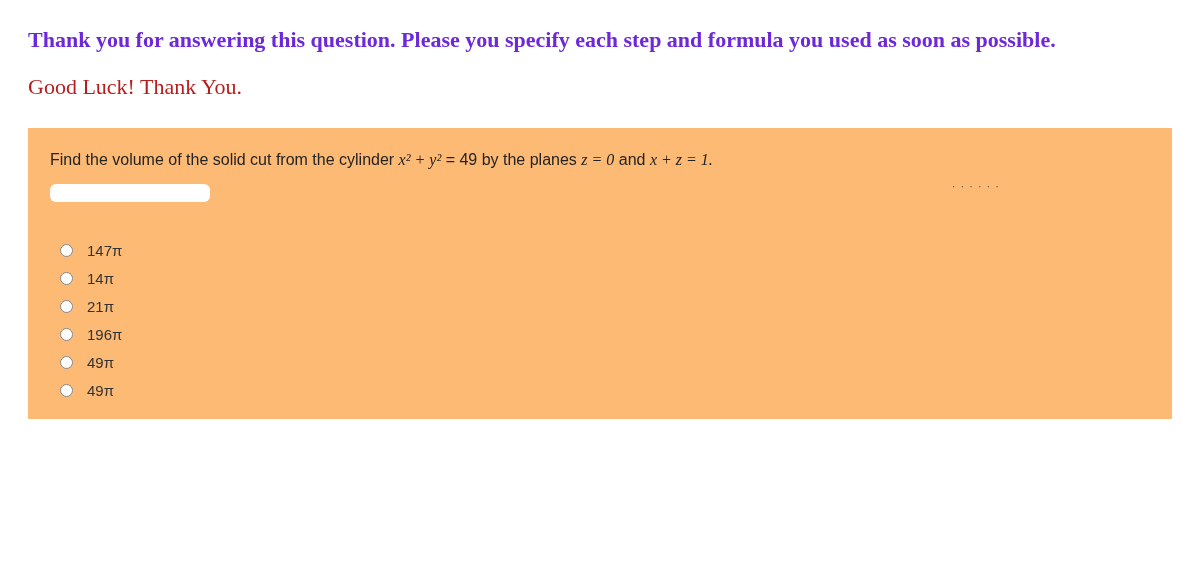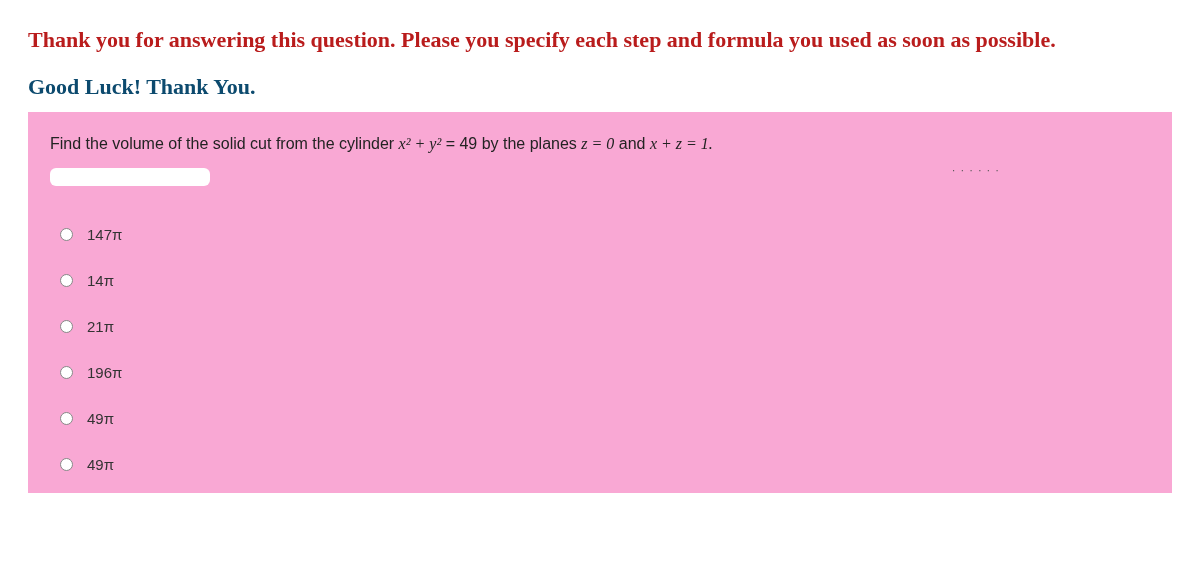--- a/index.html
+++ b/index.html
@@ -11,30 +11,30 @@
       font-family: 'Times New Roman', Times, serif;
       background: #ffffff;
       padding: 24px 28px;
       width: 1200px;
     }
     .intro {
       font-weight: bold;
       font-size: 22px;
       line-height: 1.45;
       margin-bottom: 18px;
+      color: #6d28d9;
+    }
+    .goodluck {
+      font-weight: normal;
+      font-size: 22px;
+      margin-bottom: 28px;
       color: #b91c1c;
     }
-    .goodluck {
-      font-weight: bold;
-      font-size: 22px;
-      margin-bottom: 12px;
-      color: #0c4a6e;
-    }
     .question-box {
-      background: #f9a8d4;
+      background: #fdba74;
       padding: 20px 22px 20px 22px;
       font-family: Arial, Helvetica, sans-serif;
       color: #232323;
     }
     .question {
       font-size: 16px;
       margin-bottom: 8px;
       line-height: 1.5;
     }
     .question .math-var {
@@ -59,21 +59,21 @@
       position: absolute;
       right: 150px;
       top: 0;
       font-size: 11px;
       color: #555;
       letter-spacing: 1px;
     }
     .options {
       display: flex;
       flex-direction: column;
-      gap: 29px;
+      gap: 11px;
       padding-left: 10px;
     }
     .option {
       display: flex;
       align-items: center;
       gap: 14px;
       font-size: 15px;
       cursor: pointer;
     }
     .radio {

